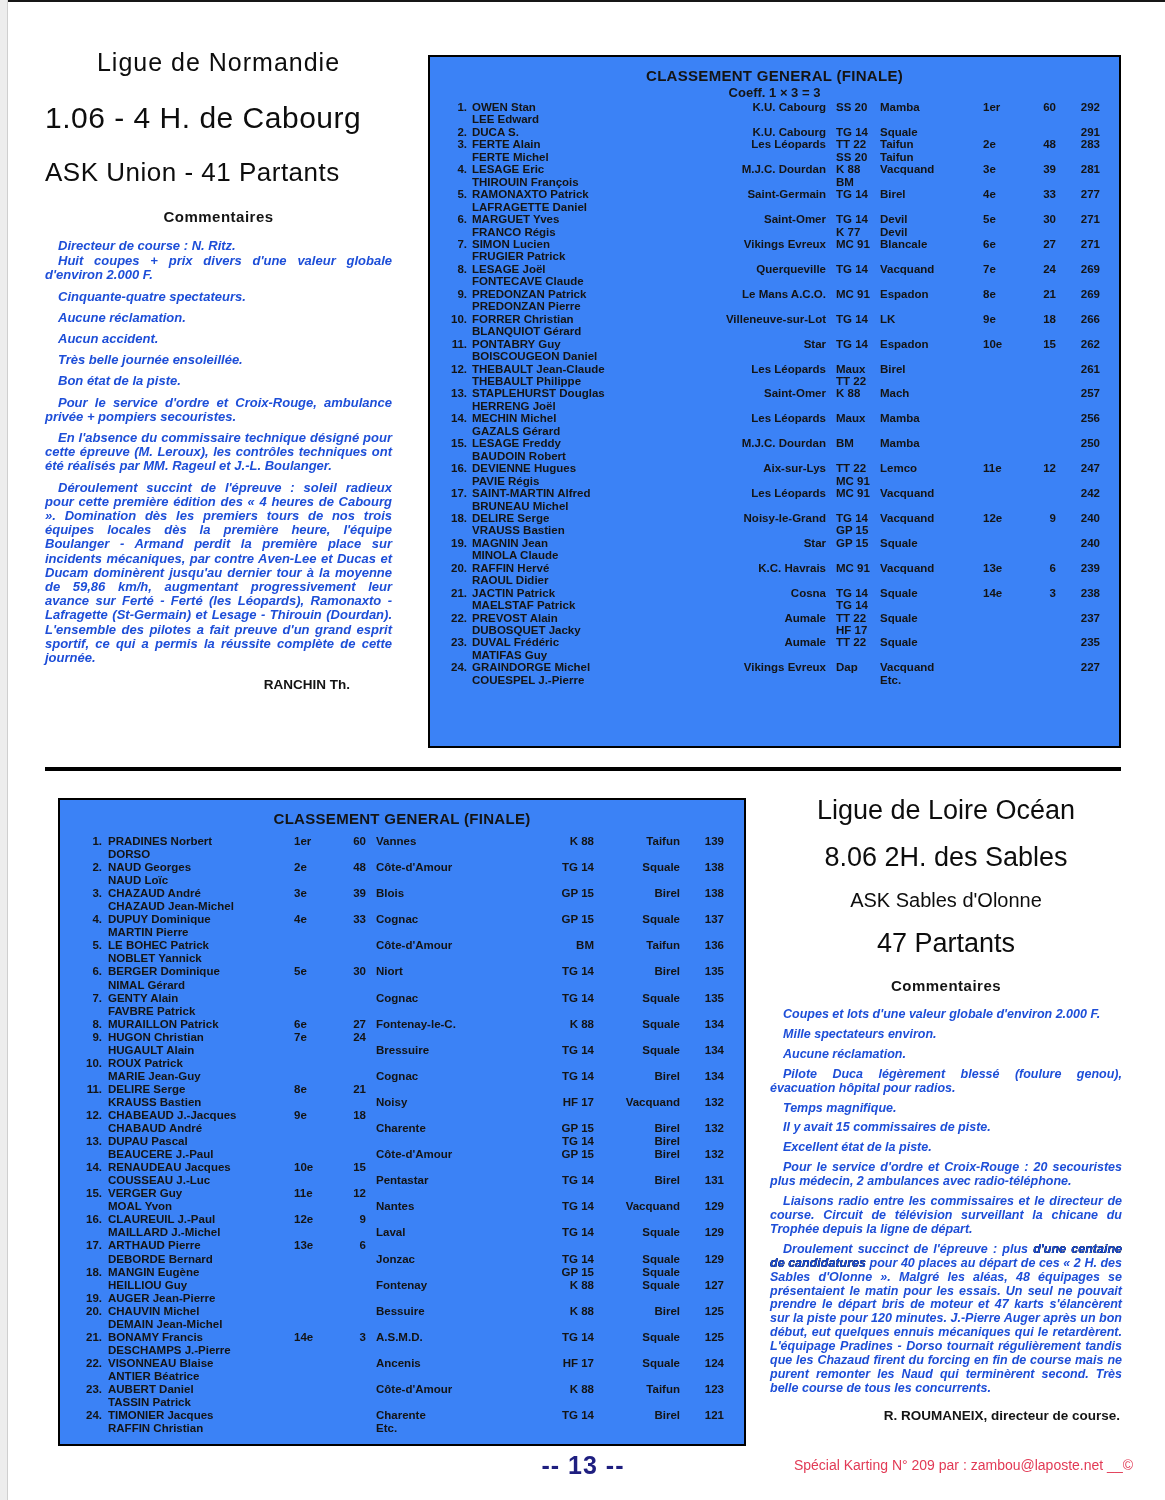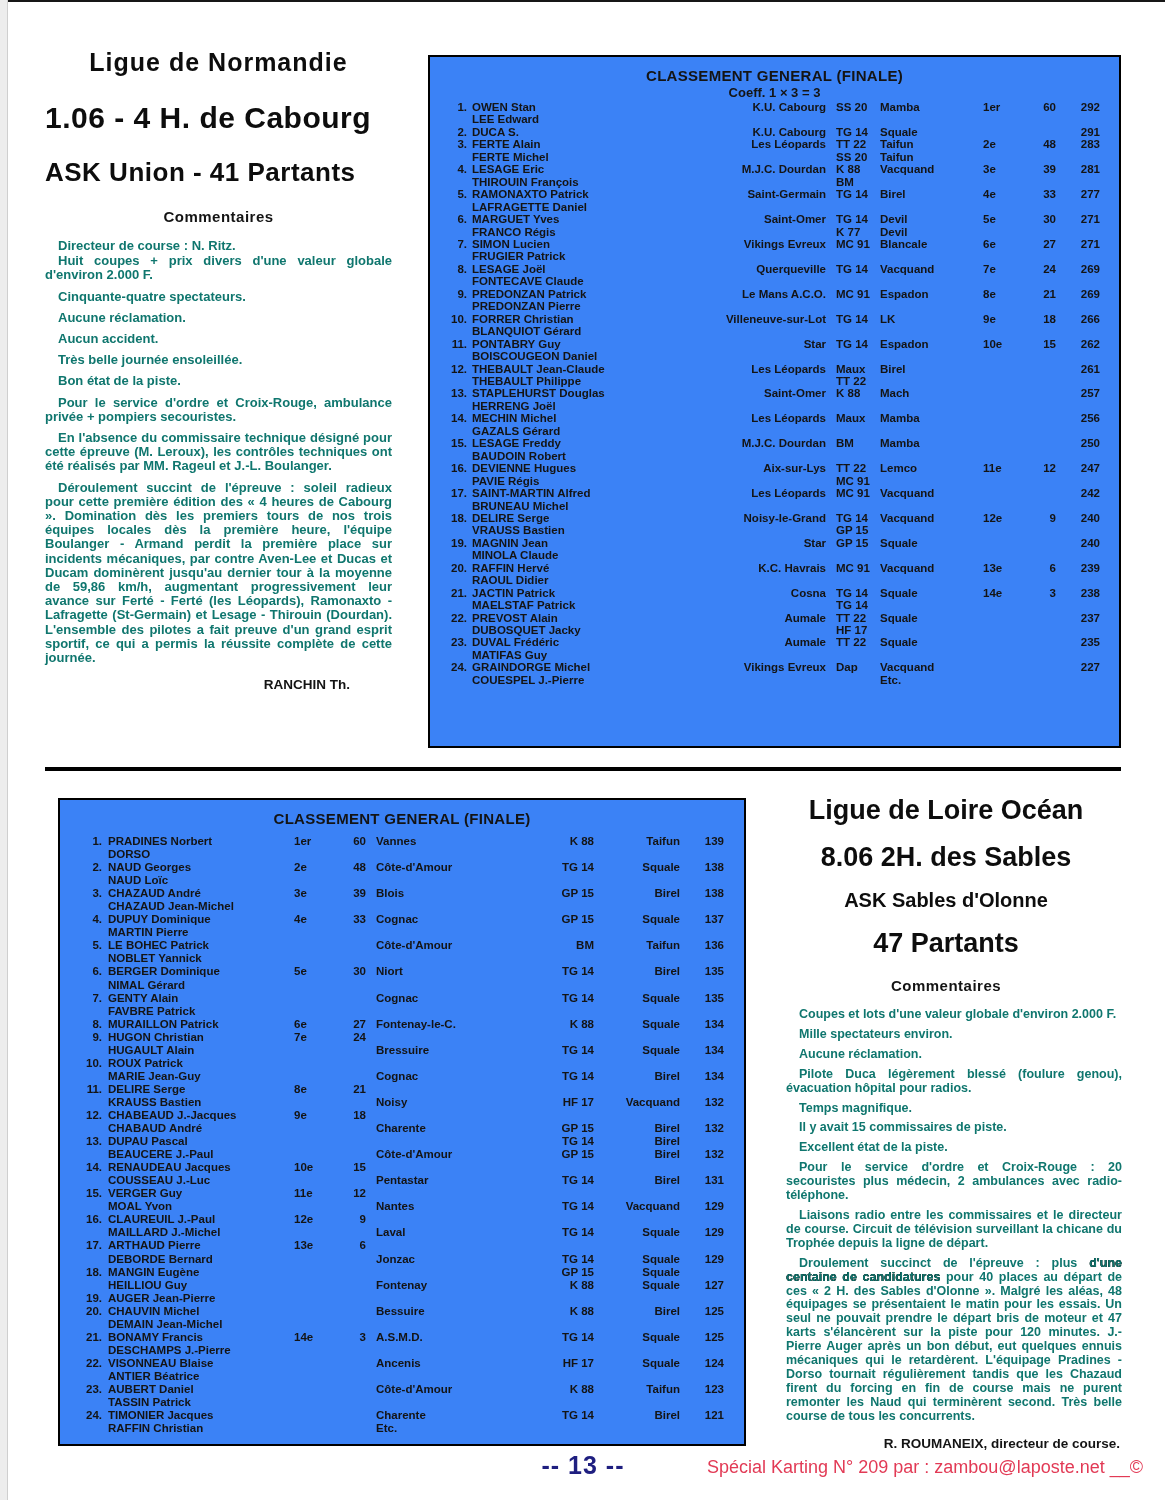--- a/index.html
+++ b/index.html
@@ -2,36 +2,36 @@
 <html><head>
 <meta charset="utf-8">
 <style>
   html,body{margin:0;padding:0;}
   body{background:#ffffff;font-family:"Liberation Sans",sans-serif;color:#141414;}
   .page{position:relative;width:1165px;height:1500px;background:#ffffff;overflow:hidden;}
   .edge-top{position:absolute;top:0;left:0;width:100%;height:2px;background:#161616;}
   .edge-left{position:absolute;top:0;left:0;width:7px;height:100%;background:#ededed;border-right:1px solid #cfcfcf;}
 
   
-  .sec-head{font-weight:bold;color:#0d0d0d;}
+  .sec-head{font-weight:normal;color:#0d0d0d;}
   .normandie{position:absolute;left:45px;top:48px;width:347px;}
   .normandie .league{font-size:25px;text-align:center;letter-spacing:1px;margin:0 0 24px 0;}
   .normandie .event{font-size:30px;letter-spacing:.5px;margin:0 0 22px 0;}
   .normandie .clubname{font-size:26px;letter-spacing:.5px;margin:0 0 20px 0;}
   .comments-title{font-size:15px;font-weight:bold;text-align:center;margin:0 0 14px 0;letter-spacing:.5px;}
-  .body-text p{font-size:13px;font-weight:bold;line-height:14.2px;text-align:justify;text-indent:13px;margin:0 0 7px 0;color:#0f766e;}
+  .body-text p{font-size:13px;font-weight:bold;line-height:14.2px;text-align:justify;text-indent:13px;margin:0 0 7px 0;color:#1d4ed8;font-style:italic;}
   .body-text p:first-child{margin-bottom:1px;}
   .signature{font-size:13.5px;font-weight:bold;text-align:right;padding-right:42px;margin-top:12px;}
 
   .loire{position:absolute;left:770px;top:795px;width:352px;}
   .loire .league{font-size:27px;text-align:center;margin:0 0 16px 0;}
   .loire .event{font-size:27px;text-align:center;margin:0 0 16px 0;}
   .loire .clubname{font-size:20px;text-align:center;margin:0 0 16px 0;}
   .loire .partants{font-size:27px;text-align:center;margin:0 0 18px 0;}
-  .loire .body-text p{font-size:12.5px;line-height:13.9px;margin:0 0 6px 16px;}
+  .loire .body-text p{font-size:12.5px;line-height:13.9px;margin:0 0 6px 0;}
   .loire .signature{padding-right:2px;}
   .xbold{text-shadow:0 0 .6px #000,0 0 .6px #000;}
 
   
   .rtable{position:absolute;border:2px solid #000;background:#3b82f6;box-sizing:border-box;}
   .tbl-title{font-size:15px;font-weight:bold;text-align:center;letter-spacing:.3px;margin:2px 0 1px 0;}
   .tbl-sub{font-size:13px;font-weight:bold;text-align:center;margin:0 0 1px 0;}
 
   .cabourg{left:428px;top:55px;width:693px;height:693px;padding:8px 10px;}
   .trow{display:grid;grid-template-columns:30px 186px 166px 50px 96px 46px 30px 42px;column-gap:2px;
@@ -52,21 +52,21 @@
   .srow .s-pts{text-align:right;padding-right:8px;}
   .srow .s-cls{text-align:right;}
   .srow .s-chassis{text-align:right;}
   .srow .s-score{text-align:right;}
 
   .divider{position:absolute;left:45px;top:767px;width:1076px;height:4px;background:#000;}
 
   
   .footer-page{position:absolute;top:1451px;left:45px;width:1076px;text-align:center;
                font-size:25px;font-weight:bold;color:#1f1f80;letter-spacing:1px;}
-  .footer-credit{position:absolute;top:1457px;right:22px;font-size:18px;color:#e23a55;}
+  .footer-credit{position:absolute;top:1457px;right:32px;font-size:14px;color:#e23a55;}
 </style>
 </head>
 <body>
 
 <div class="page">
   <div class="edge-top"></div>
   <div class="edge-left"></div>
 
   <div class="normandie">
     <div class="sec-head league">Ligue de Normandie</div>

